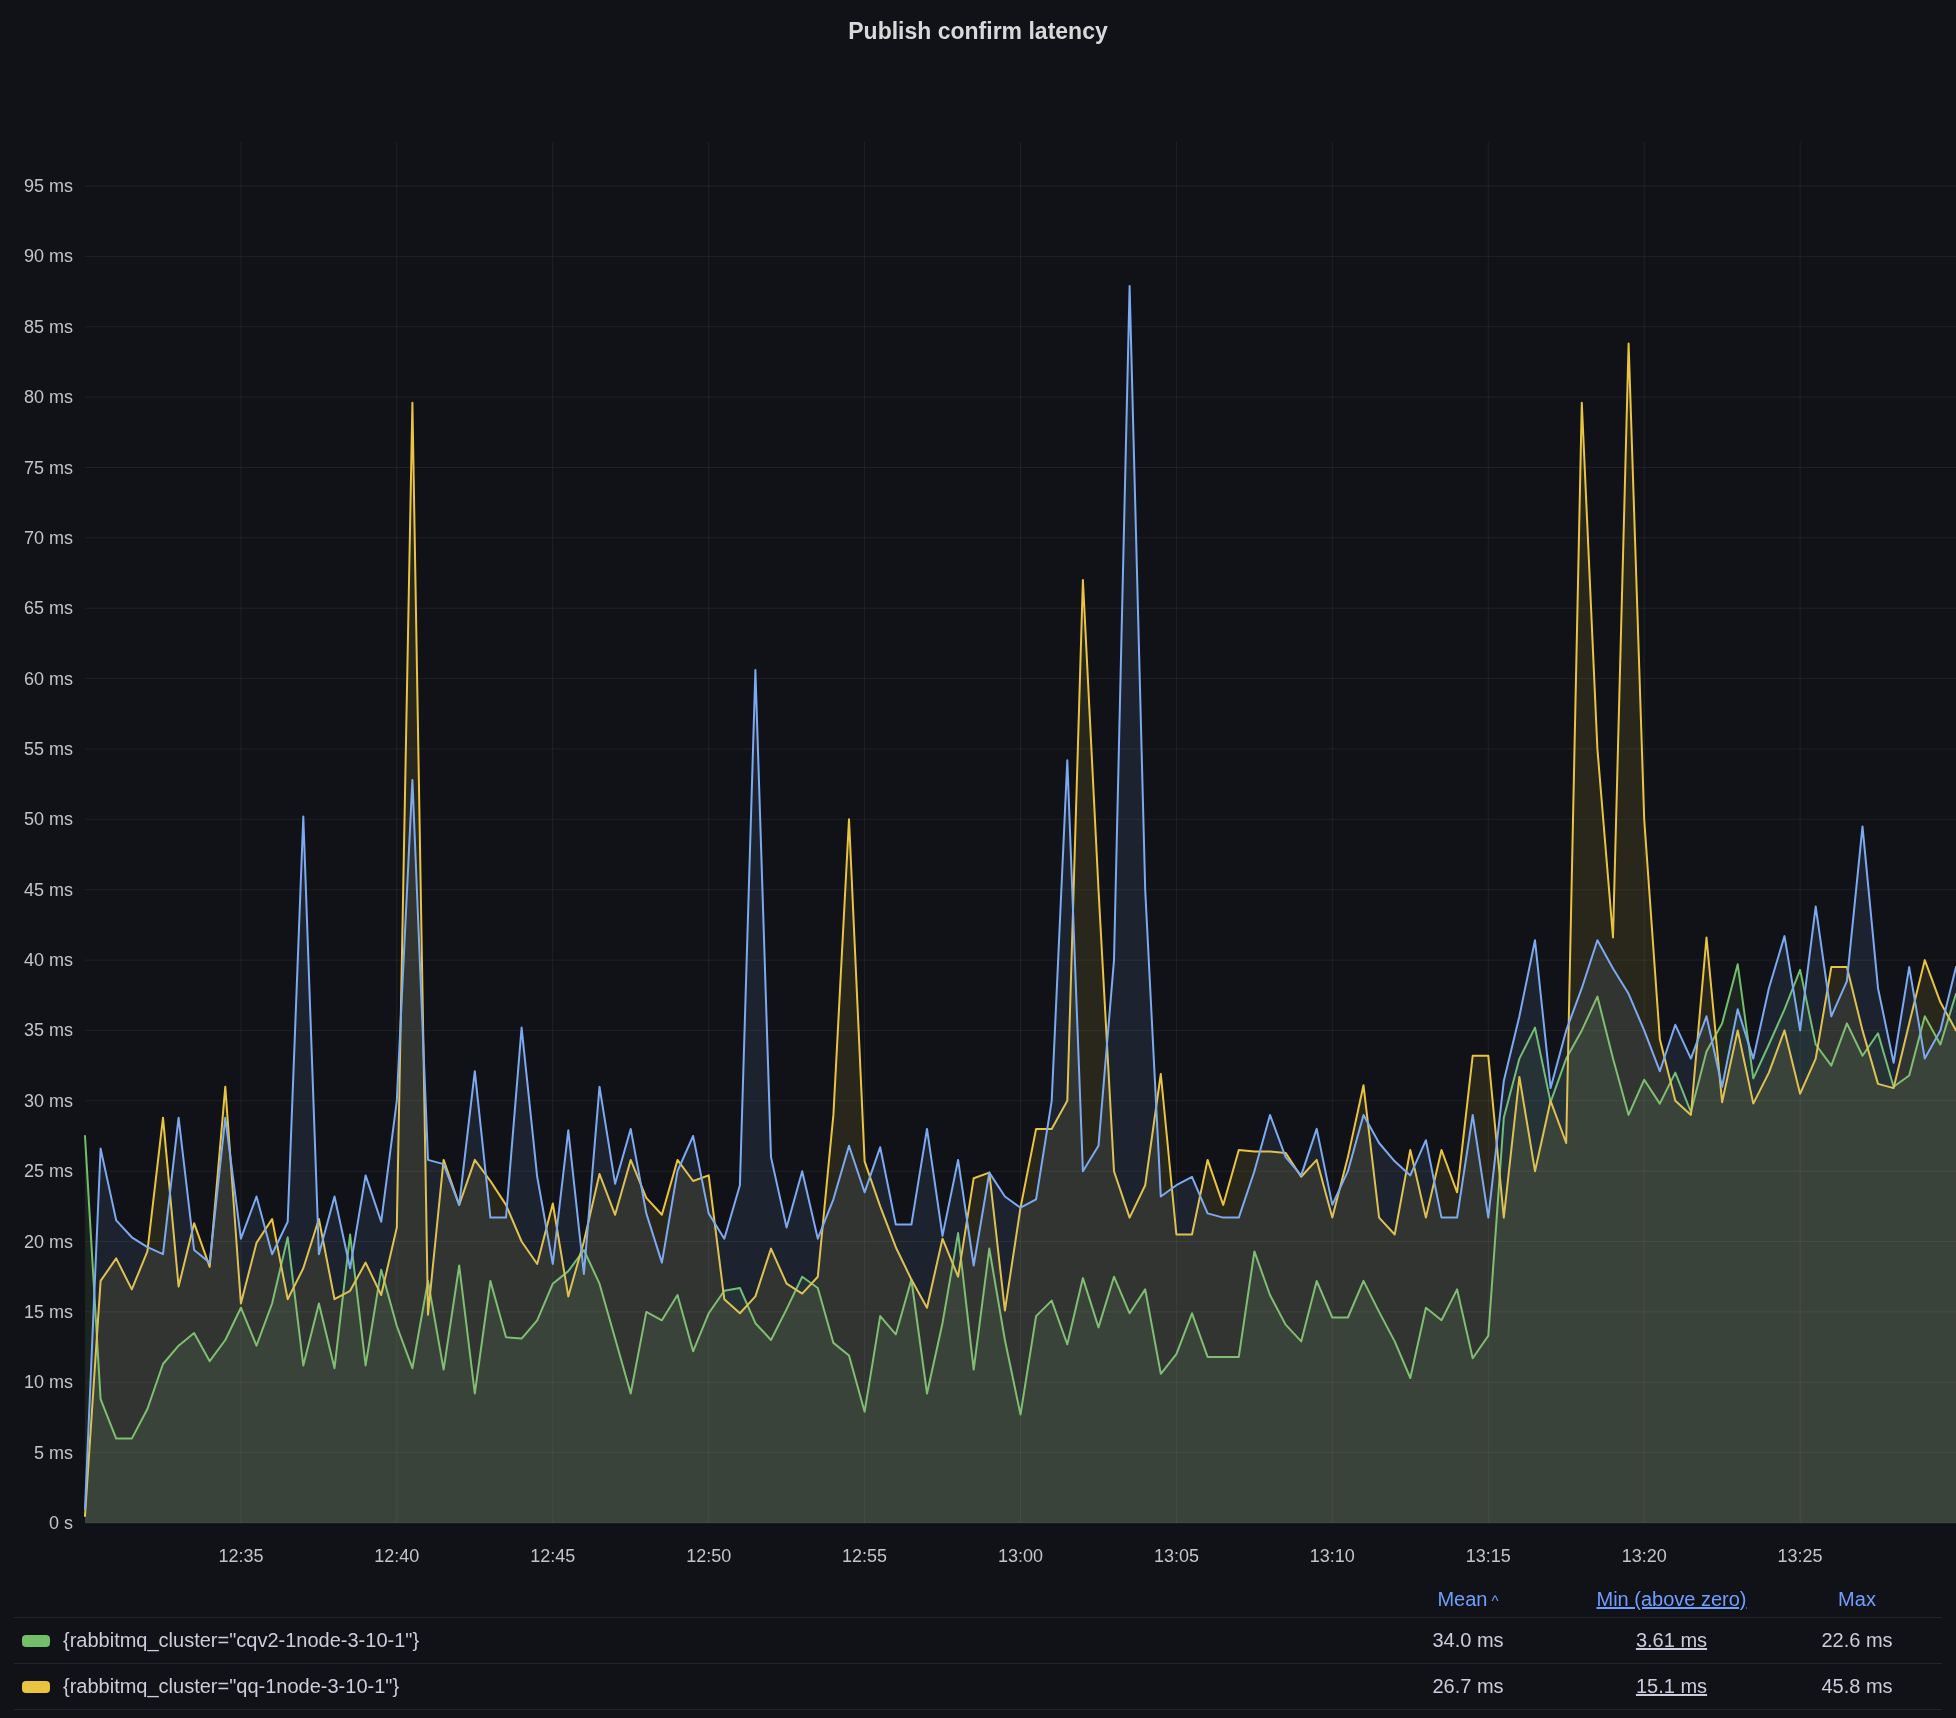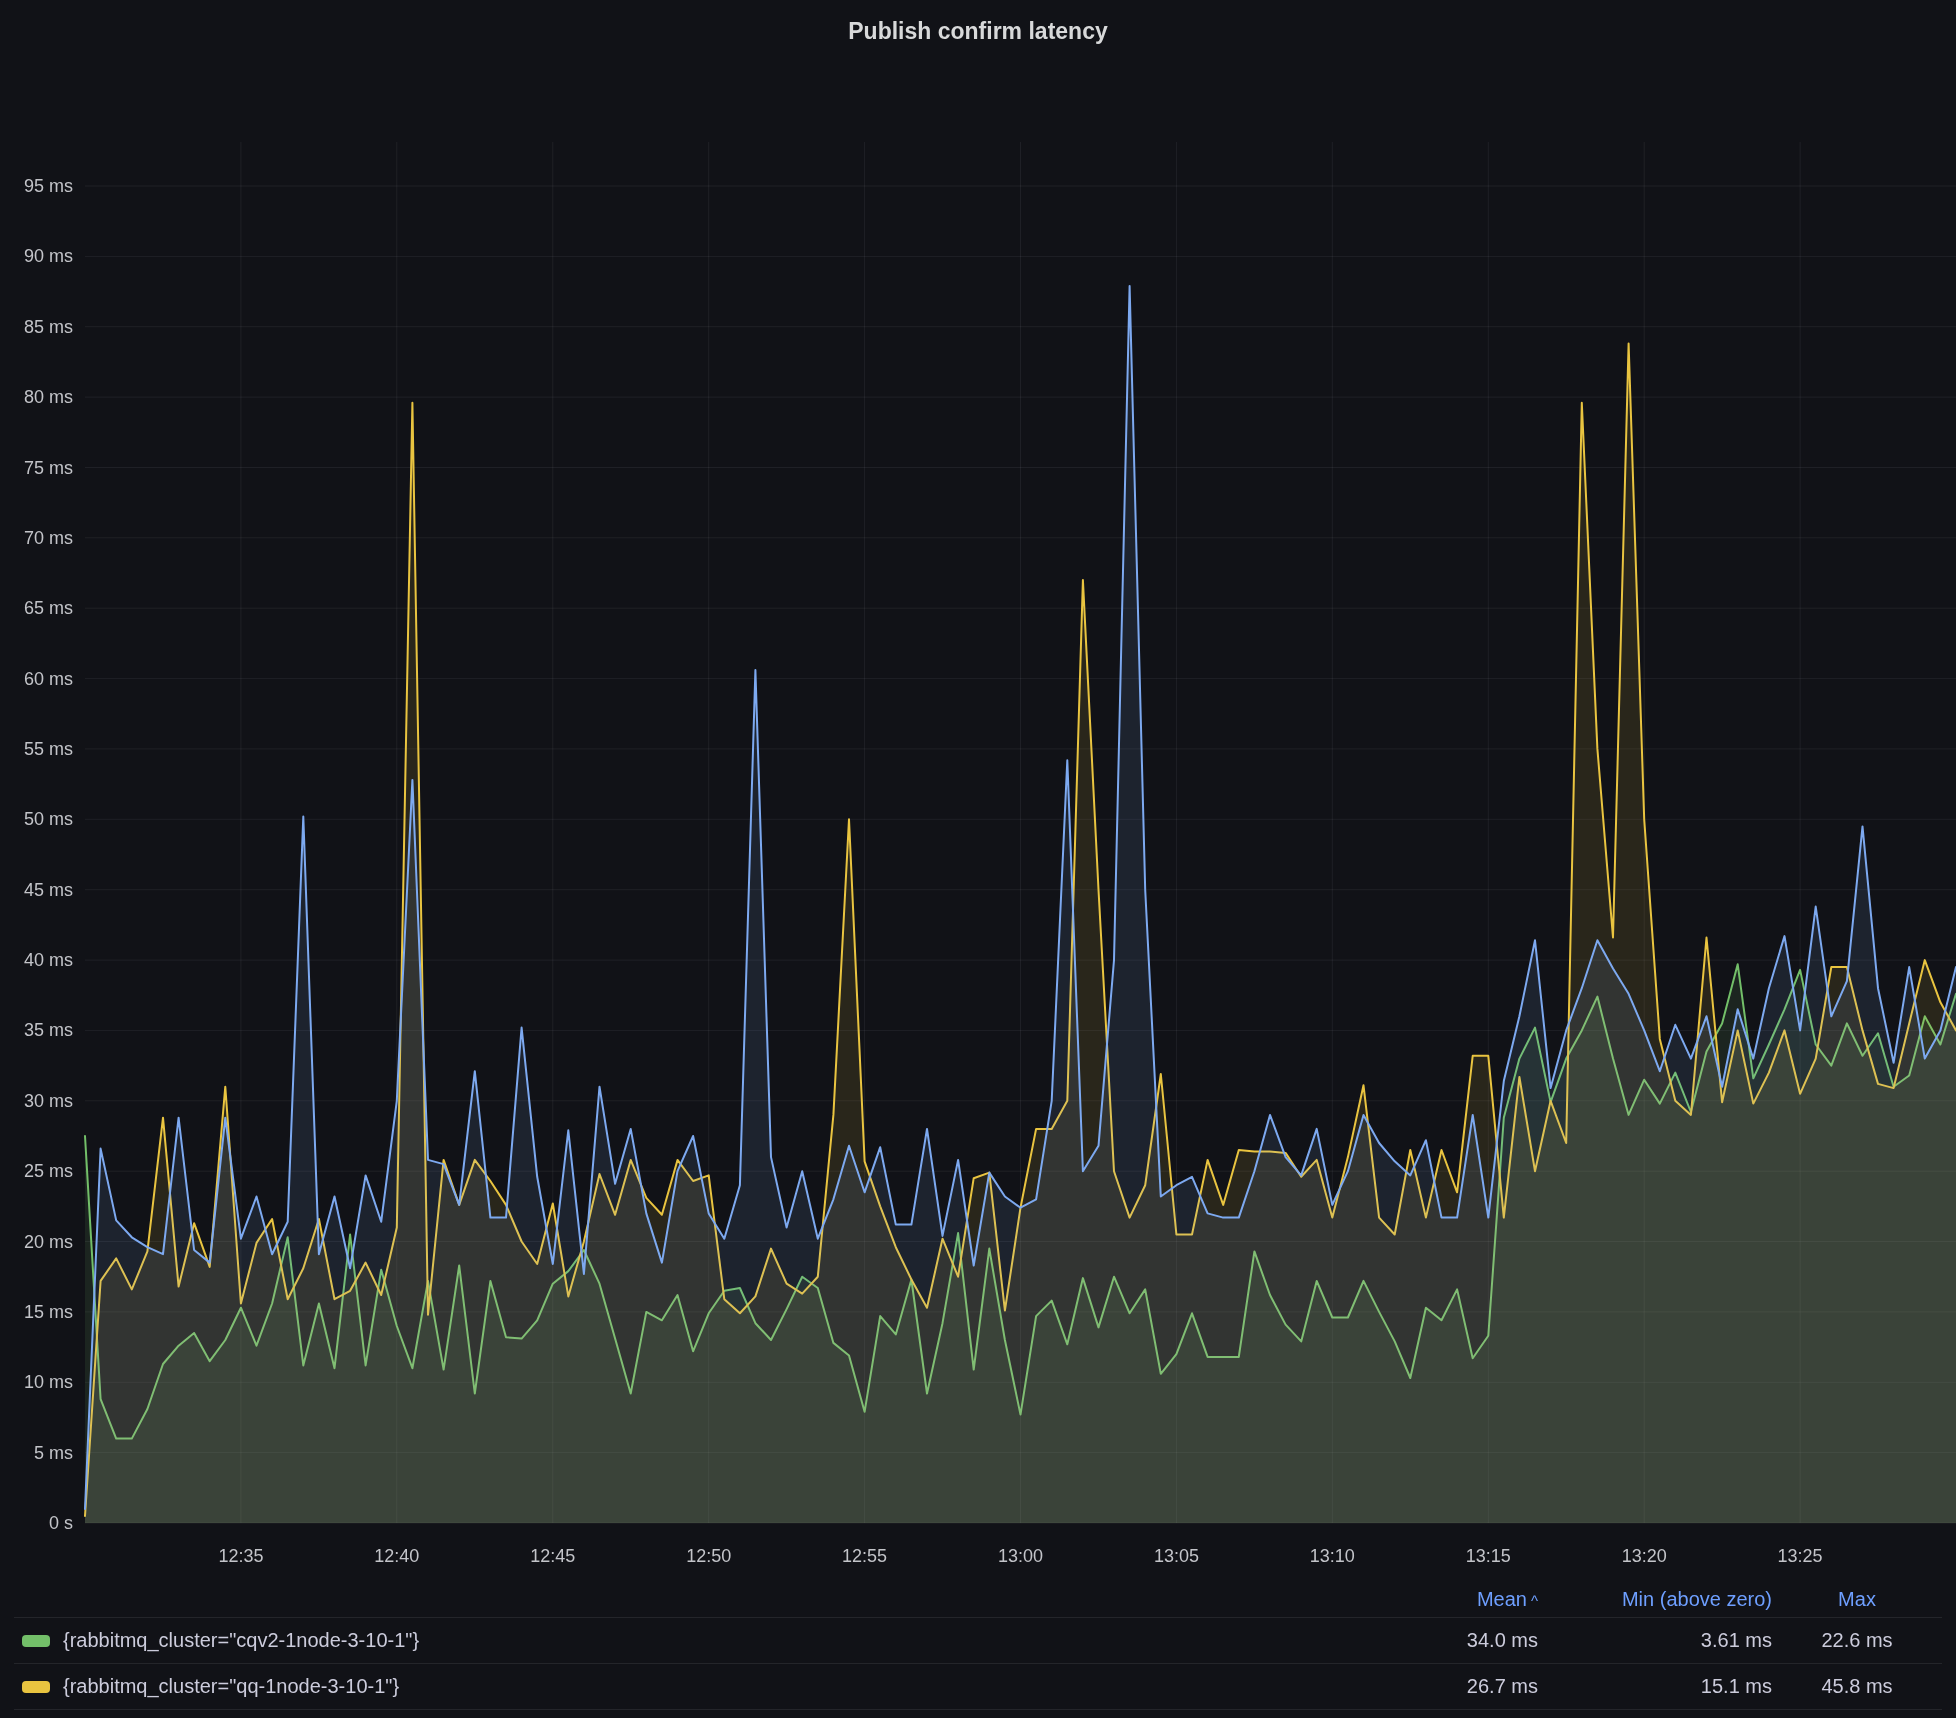--- a/index.html
+++ b/index.html
@@ -27,22 +27,22 @@
     color:#6E9FFF;font-weight:500;cursor:pointer;
   }
   .legend-row{
     display:flex;align-items:center;height:45px;
     border-top:1px solid rgba(204,204,220,0.10);
   }
   .legend-row:last-child{border-bottom:1px solid rgba(204,204,220,0.10);}
   .lg-label-col{flex:1;display:flex;align-items:center;gap:13px;min-width:0;}
   .lg-swatch{width:28px;height:12px;border-radius:4px;margin-left:8px;flex:0 0 auto;cursor:pointer;}
   .lg-label{white-space:nowrap;cursor:pointer;}
-  .col-mean{width:140px;text-align:right;flex:0 0 auto;}
-  .col-min{width:234px;text-align:right;padding-left:33px;box-sizing:border-box;flex:0 0 auto;}
+  .col-mean{width:140px;text-align:center;flex:0 0 auto;}
+  .col-min{width:234px;text-align:center;padding-left:33px;box-sizing:border-box;flex:0 0 auto;text-decoration:underline;}
   .col-max{width:170px;text-align:center;flex:0 0 auto;}
   .sort-caret{font-size:15px;margin-left:4px;}
 </style>
 </head>
 <body>
 
 <div class="panel">
   <div class="panel-title">Publish confirm latency</div>
 
   <svg id="chart" width="1956" height="1536" viewBox="0 0 1956 1536">

